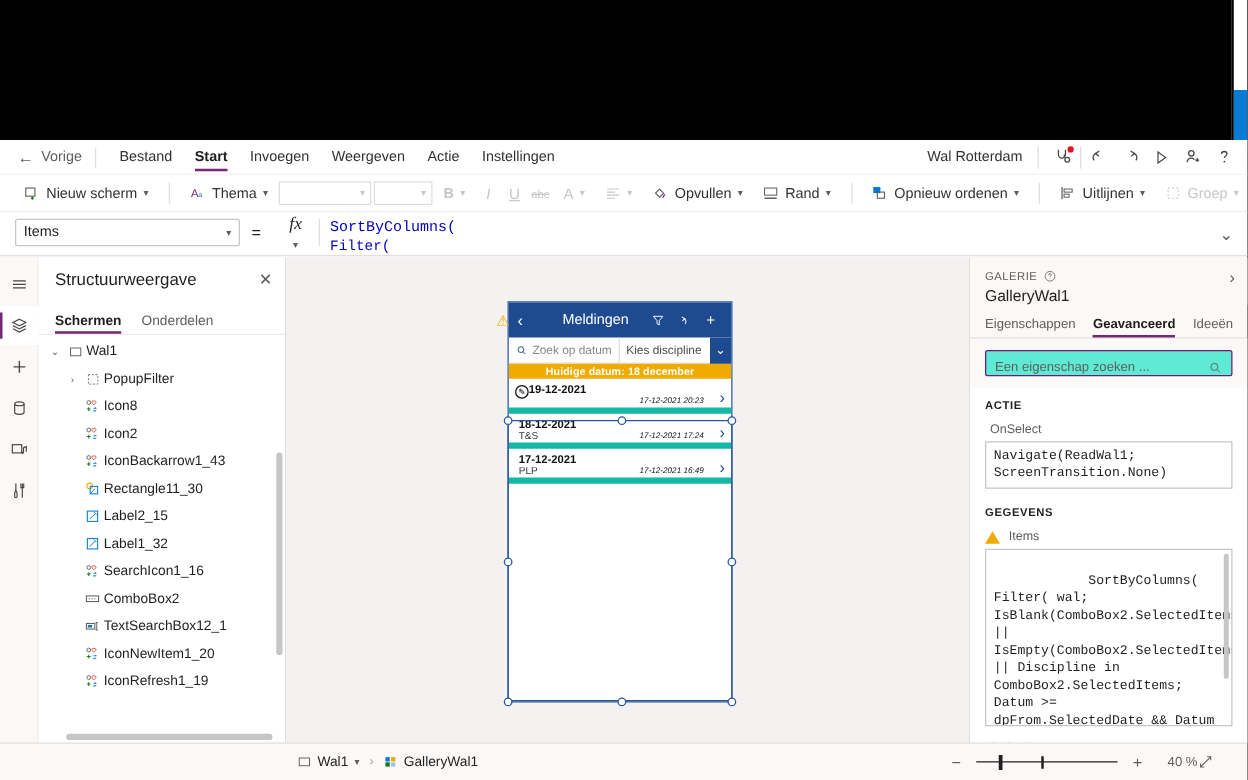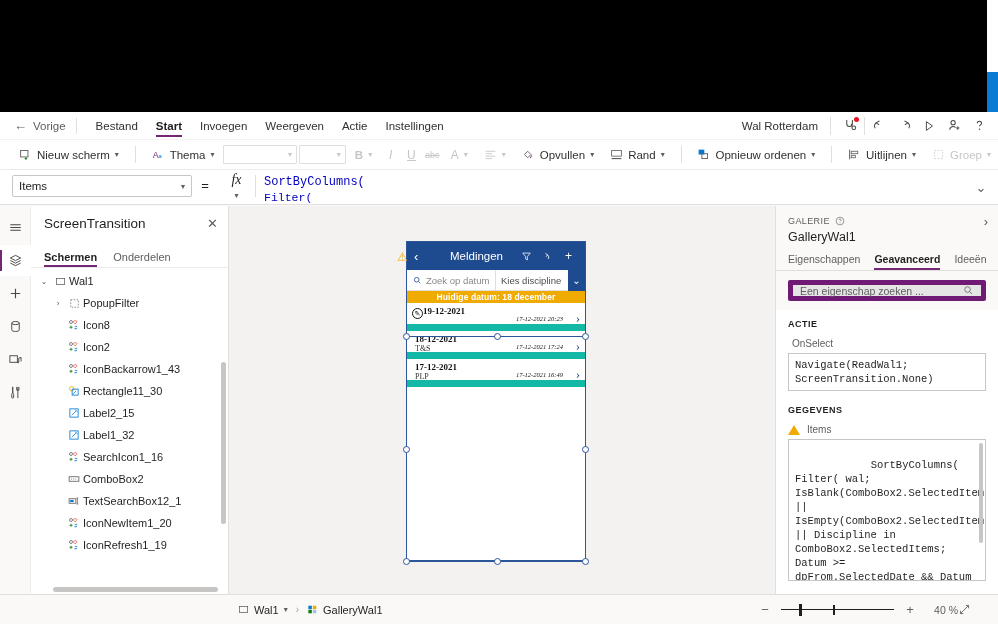--- a/index.html
+++ b/index.html
@@ -92,21 +92,21 @@
   .ph-head { height:28px; background:#1e4b8f; display:flex; align-items:center; padding:0 7px; color:#fff;}
   .ph-back { font-size:13px; width:18px; }
   .ph-title { flex:1; text-align:center; font-size:11.5px; }
   .ph-act { width:19px; text-align:center; font-size:12px; }
   .ph-filters { height:21px; display:flex; align-items:center; border-bottom:1px solid #e1dfdd;}
   .ph-search { flex:1; display:flex; align-items:center; gap:4px; padding-left:6px; }
   .ph-search .ph-t { font-size:9.5px; color:#8a8886;}
   .ph-combo { width:73px; height:21px; border-left:1px solid #e1dfdd; display:flex; align-items:center; padding-left:5px; font-size:9.5px; color:#4d4d4d;}
   .ph-combo-btn { width:17px; height:21px; background:#1e4b8f; color:#fff; display:flex; align-items:center; justify-content:center; font-size:10px;}
   .ph-banner { height:12px; background:#f0ab00; display:flex; align-items:center; justify-content:center; color:#fff; font-size:8.5px; font-weight:bold; letter-spacing:.1px;}
-  .ph-item { height:28px; border-bottom:7px solid #14b8a6; position:relative; padding:3px 19px 0 8px;font-family:Liberation Serif, serif; }
+  .ph-item { height:28px; border-bottom:5px solid #14b8a6; position:relative; padding:3px 19px 0 8px; }
   .ph-item .d { font-size:9px; font-weight:bold; color:#111; }
   .ph-item .s { font-size:8px; color:#333; }
   .ph-item .t { position:absolute; right:22px; bottom:2px; font-size:6.5px; font-style:italic; color:#111; }
   .ph-item .arr { position:absolute; right:5px; top:7px; font-size:13px; color:#1e4b8f; }
   .ph-edit { position:absolute; left:5px; top:5px; width:11px; height:11px; border-radius:50%; border:1.2px solid #111; background:#fff; display:flex; align-items:center; justify-content:center; font-size:7px;}
   .sel-box { position:absolute; left:177px; top:130px; width:180px; height:226px; border:1px solid #2b579a; pointer-events:none;}
   .hnd { position:absolute; width:7px; height:7px; border-radius:50%; background:#fff; border:1px solid #2b579a; }
   .warnmark { position:absolute; left:168px; top:44px; font-size:12px; color:#f0ab00; }
   .chev-sel { position:absolute; left:179px; top:46px; font-size:10px; color:#1e4b8f;}
 
@@ -115,21 +115,21 @@
   .rp-top { background:#faf9f8; padding:10px 12px 0 12px; }
   .rp-kicker { display:flex; align-items:center; gap:5px; font-size:9px; color:#605e5c; letter-spacing:.4px;}
   .rp-name { font-size:12.5px; color:#201f1e; margin-top:4px; }
   .rp-expand { position:absolute; right:10px; top:8px; font-size:13px; color:#605e5c;}
   .rp-tabs { display:flex; gap:14px; padding:9px 12px 0 12px; }
   .rtab { font-size:10.5px; color:#605e5c; padding-bottom:5px; position:relative;}
   .rtab.active { color:#201f1e; font-weight:bold;}
   .rtab.active::after { content:""; position:absolute; left:0; right:0; bottom:0; height:2px; background:#742774;}
   .rp-line { height:1px; background:#e1dfdd;}
   .rp-searchwrap { padding:9px 12px; background:#faf9f8;}
-  .rp-search { height:21px; border:5px solid #701a75; background:#e5e5e5; border-radius:2px; display:flex; align-items:flex-start; padding:0 7px; }
+  .rp-search { height:21px; border:1px solid #701a75; background:#5eead4; border-radius:2px; display:flex; align-items:flex-end; padding:0 7px; }
   .rp-search .ph { font-size:10.5px; color:#605e5c;}
   .rp-search .si { margin-left:auto; color:#605e5c; }
   .rp-body { flex:1; background:#fff; padding:9px 12px 0 12px; overflow:hidden;}
   .sec { font-size:9px; font-weight:bold; color:#201f1e; letter-spacing:.5px; }
   .plabel { font-size:10px; color:#605e5c; margin:9px 0 4px 4px;}
   .pbox { border:1px solid #c8c6c4; background:#fff; padding:4px 6px; font-family:"Liberation Mono", monospace; font-size:10.5px; color:#201f1e; line-height:14px; }
   .pbox.tall { height:142px; overflow:hidden; position:relative; padding-right:12px;}
   .pbox .inner-scroll { position:absolute; right:2px; top:3px; width:4px; height:100px; background:#c8c6c4; border-radius:2px;}
   .warnrow { display:flex; align-items:center; gap:7px; margin-top:9px;}
   .warn-tri { width:0;height:0;border-left:6px solid transparent;border-right:6px solid transparent;border-bottom:10px solid #f0ab00; }
@@ -365,21 +365,21 @@
           <svg width="15" height="15" viewBox="0 0 16 16">
               <path d="M5 2v5.5c0 1.2-1 1.5-1 2.7V13c0 .6.5 1 1 1s1-.4 1-1v-2.8c0-1.2-1-1.5-1-2.7V2" fill="none" stroke="#484644" stroke-width="1"></path>
               <path d="M10.5 2v12" stroke="#484644" stroke-width="1"></path>
               <path d="M9.3 2v3.5h2.4V2" fill="none" stroke="#484644" stroke-width="1"></path>
             </svg>
         </div>
       </div>
 
       <div class="tree">
         <div class="tree-head">
-          <span class="tree-title">ScreenTransition</span>
+          <span class="tree-title">Structuurweergave</span>
           <span class="tree-close">✕</span>
         </div>
         <div class="tree-tabs">
           <div class="ttab active">Schermen</div>
           <div class="ttab">Onderdelen</div>
         </div>
         <div class="tree-sep"></div>
         <div class="tree-list">
           <div class="trow" style="padding-left:6px">
             <span class="tw">⌄</span>

